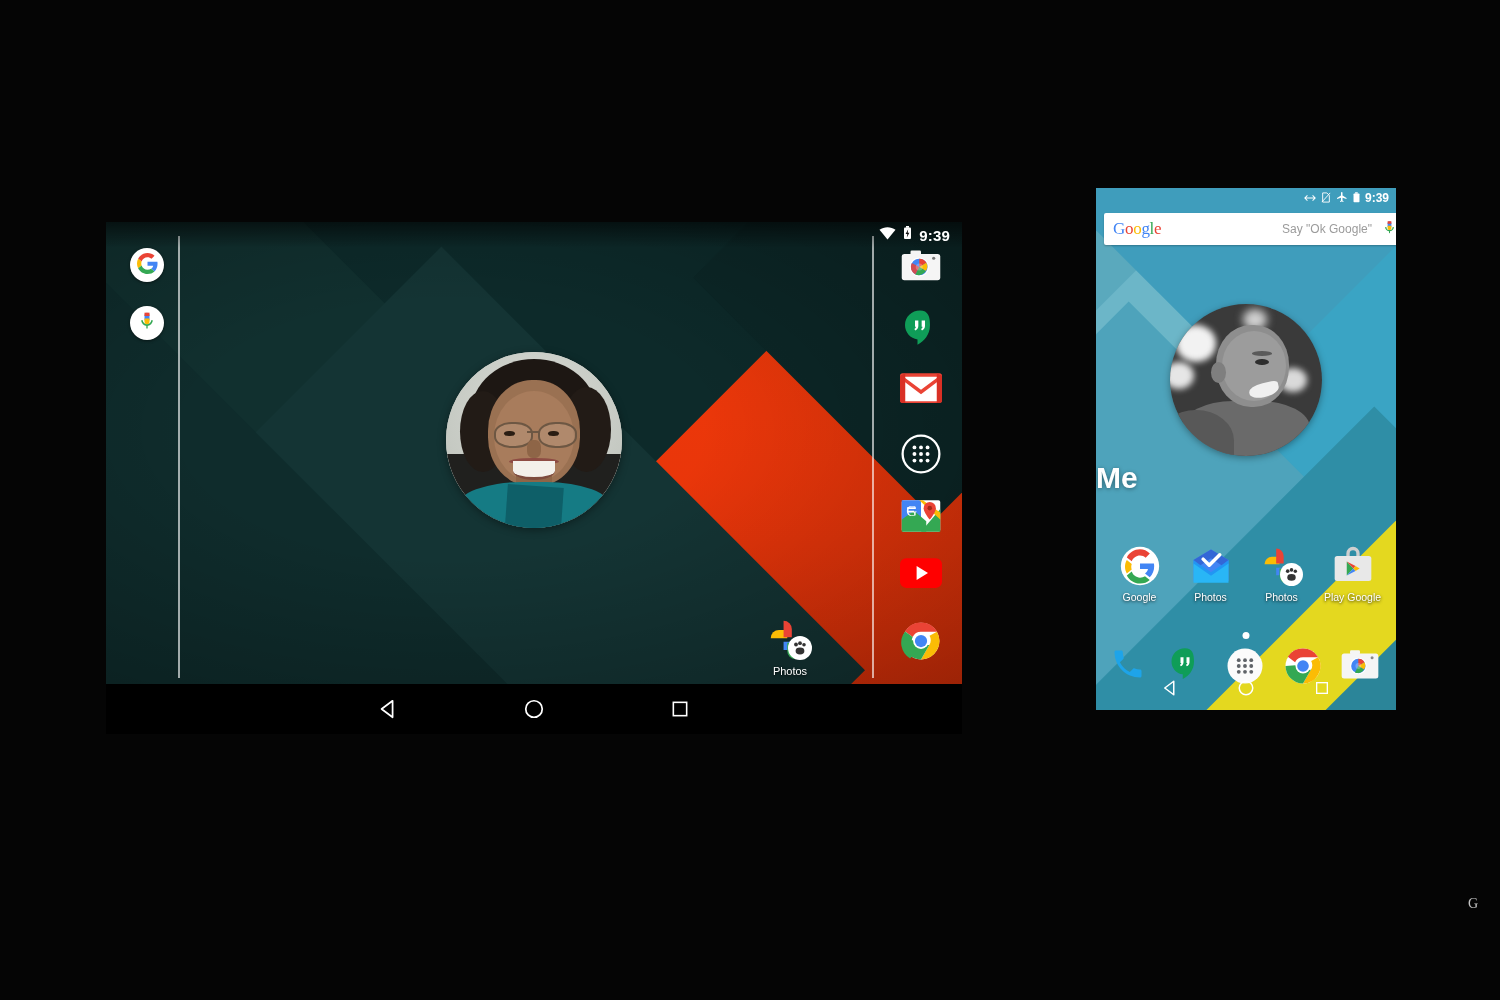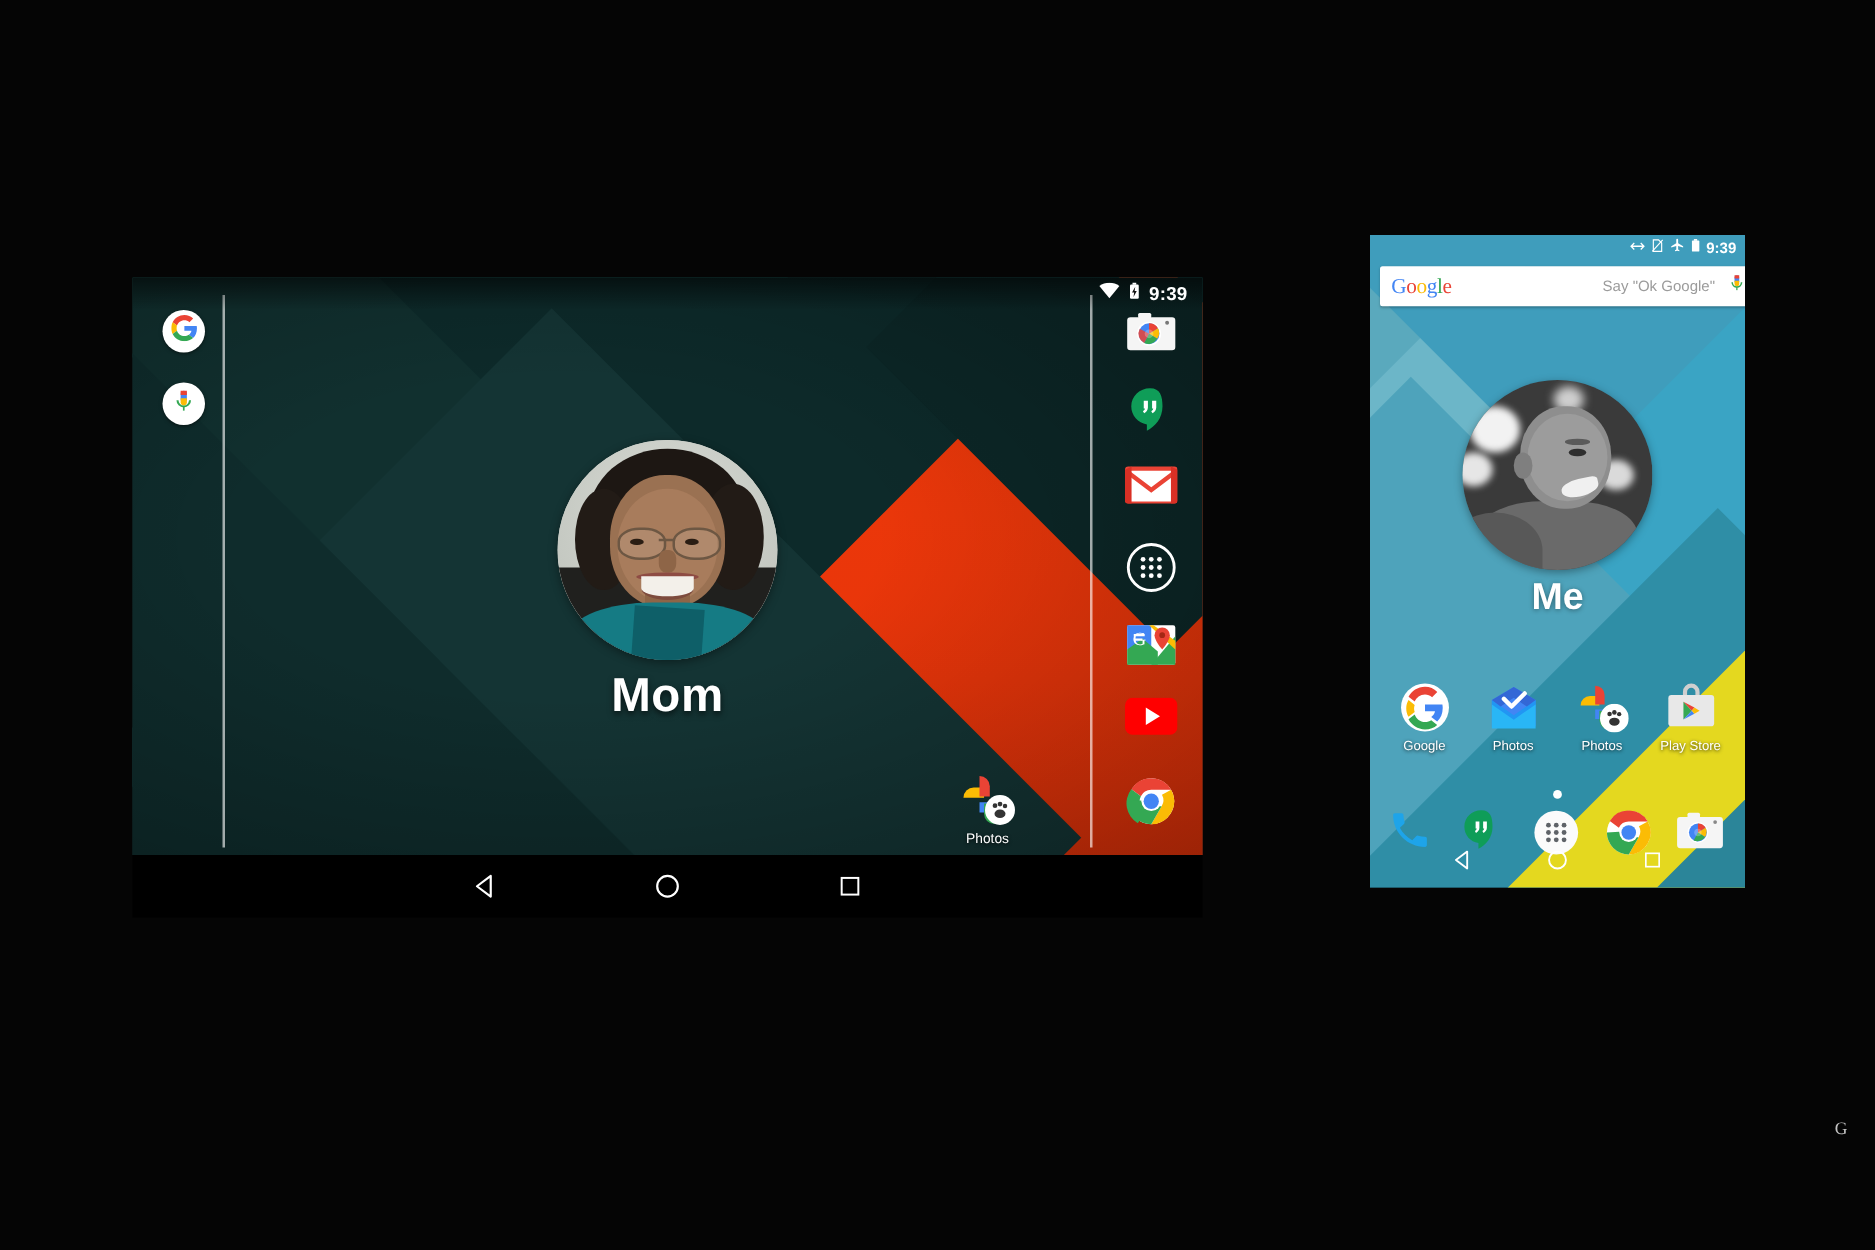--- a/index.html
+++ b/index.html
@@ -283,21 +283,20 @@
     z-index: 35;
   }
   .google-logo { font-size: 17px; font-weight: normal; letter-spacing: -.3px; font-family: "Liberation Serif", serif; }
   .google-logo .b{color:#4285F4;} .google-logo .r{color:#EA4335;}
   .google-logo .y{color:#FBBC05;} .google-logo .g{color:#34A853;}
   #search-placeholder { color: #9b9b9b; font-size: 12px; margin-left:auto; margin-right: 10px; }
 
   #phone-contact {
     position: absolute;
     left: 0; right: 0; top: 116px;
-    text-align: center;
     z-index: 25;
   }
   #phone-avatar {
     width: 152px; height: 152px;
     border-radius: 50%;
     margin: 0 auto;
     overflow: hidden;
     position: relative;
     box-shadow: 0 2px 7px rgba(0,0,0,0.35);
   }
@@ -440,21 +439,20 @@
       <div class="mom-shirt2"></div>
       <div class="mom-glass-l"></div>
       <div class="mom-glass-r"></div>
       <div class="mom-bridge"></div>
       <div class="mom-eye-l"></div>
       <div class="mom-eye-r"></div>
       <div class="mom-nose"></div>
       <div class="mom-lip"></div>
       <div class="mom-smile"></div>
     </div>
-    <div id="contact-name">Mom</div>
   </div>
 
   <div id="tablet-photos">
     <div class="pw">
       <svg width="44" height="44" viewBox="0 0 48 48">
         <path fill="#FBBC04" d="M12 22H3a9 9 0 0 1 9-9h9v9z" transform="rotate(0 24 24)"></path>
         <path fill="#EA4335" d="M26 12v9h-9V3a9 9 0 0 1 9 9z"></path>
         <path fill="#4285F4" d="M26 26h9a9 9 0 0 1-9 9h-9v-9z"></path>
         <path fill="#34A853" d="M21 36v-9h9v18a9 9 0 0 1-9-9z"></path>
         <path fill="#FBBC04" d="M22 21h-9a9 9 0 0 1 9-9v9z" opacity="0"></path>
@@ -701,21 +699,21 @@
         <svg width="40" height="40" viewBox="0 0 48 48">
           <rect x="2" y="12" width="44" height="30" rx="3" fill="#e8e8e8"></rect>
           <path d="M16 12V9a8 8 0 0 1 16 0v3h-4V9a4 4 0 0 0-8 0v3z" fill="#cfcfcf"></path>
           <path d="M16 18l16 9-16 9z" fill="#ffffff" opacity="0"></path>
           <path d="M16.5 18.5v17l8-8.5z" fill="#34A853"></path>
           <path d="M16.5 18.5l10.5 5.5-2.5 3z" fill="#EA4335"></path>
           <path d="M16.5 35.5l10.5-5.5-2.5-3z" fill="#4285F4"></path>
           <path d="M27 24l5 3-5 3-2.5-3z" fill="#FBBC05"></path>
         </svg>
       </div>
-      <div class="lbl">Play Store</div>
+      <div class="lbl">Play Google</div>
     </div>
 
   </div>
 
   <div id="page-dot"></div>
 
   <div id="phone-dock">
 
     <div class="dk">
       <svg width="36" height="36" viewBox="0 0 24 24">

